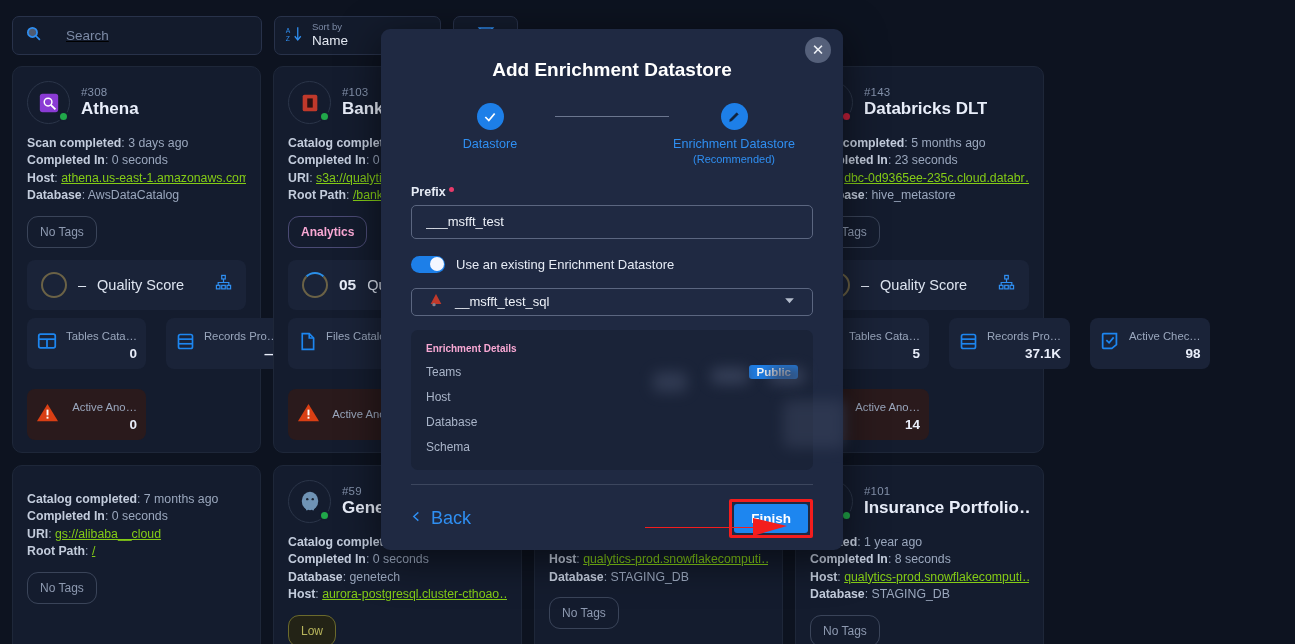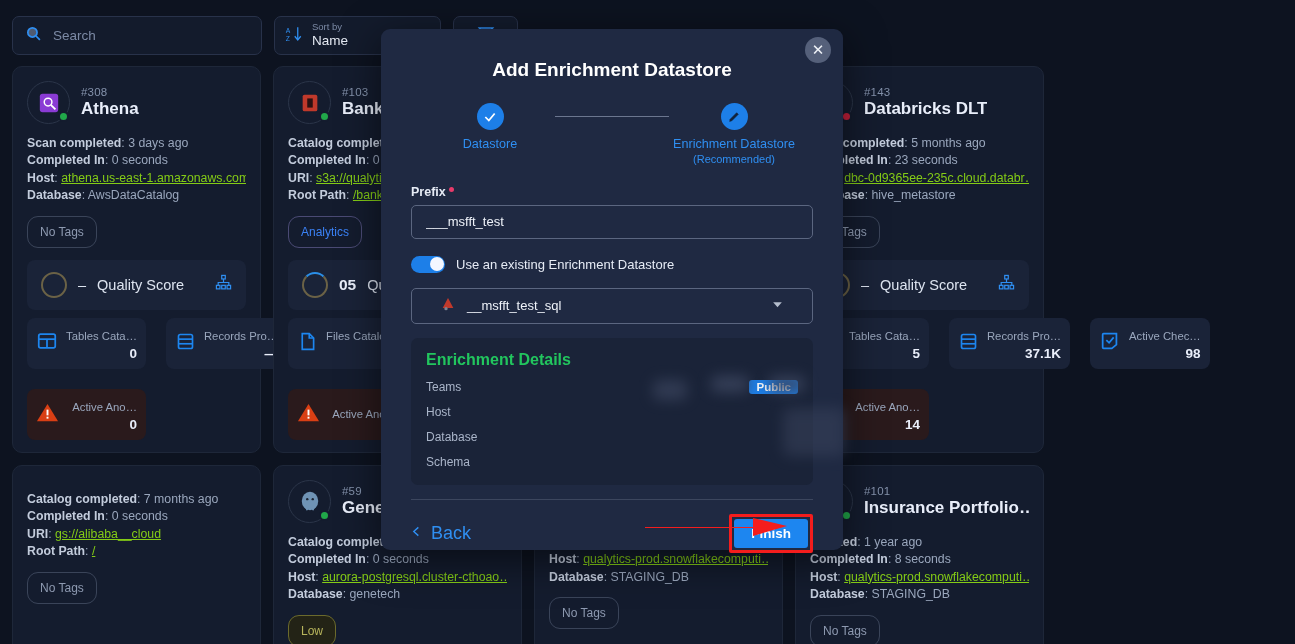--- a/index.html
+++ b/index.html
@@ -8,21 +8,21 @@
     background: #0d1320;
     font-family: "Liberation Sans", sans-serif;
     overflow: hidden;
   }
   #root { position: relative; width: 1295px; height: 644px; background: #0d1320; }
 
   
   .toolbar { position: absolute; top: 16px; left: 12px; right: 12px; height: 40px; display: flex; gap: 12px; }
   .search-box {
     width: 250px; height: 39px; border: 1px solid #28324a; border-radius: 7px;
-    background: #131b2c; display: flex; align-items: center; padding: 0 12px; gap: 11px;
+    background: #131b2c; display: flex; align-items: center; padding: 0 12px; gap: 24px; text-decoration: underline;
   }
   .search-ph { color: #7c8aa5; font-size: 13.5px; }
   .sortby {
     width: 167px; height: 39px; border: 1px solid #28324a; border-radius: 7px;
     background: #131b2c; display: flex; align-items: center; padding: 0 10px; gap: 9px;
   }
   .sortby-labels { display: flex; flex-direction: column; justify-content: center; line-height: 1.15; }
   .sortby-small { font-size: 9.5px; color: #7c8aa5; }
   .sortby-val { font-size: 13.5px; color: #e4e9f2; }
   .filter-btn {
@@ -49,21 +49,21 @@
   .card-id { font-size: 11.5px; color: #8492ab; letter-spacing: .2px; }
   .card-title { font-size: 17px; font-weight: bold; color: #e9eefa; line-height: 1.25; white-space: nowrap; overflow: hidden; }
   .meta { margin-top: 11px; line-height: 1.42; }
   .meta-row { font-size: 12.3px; color: #9aa7bd; white-space: nowrap; overflow: hidden; }
   .meta-row b { color: #c3ccdc; font-weight: bold; }
   .meta-link { color: #84cc16; text-decoration: underline; }
   .tag {
     display: inline-block; margin-top: 11px; padding: 8px 12px; border-radius: 11px;
     font-size: 12px; border: 1px solid #3a4459; color: #8e9ab1;
   }
-  .tag.analytics { border-color: #4a4a74; color: #3b82f6; }
+  .tag.analytics { border-color: #4a4a74; color: #f9a8d4; font-weight: bold; }
   .tag.low { border-color: #6b6a2c; color: #b8b55c; background: #232316; }
   .qs-bar {
     margin-top: 12px; background: #1a2338; border-radius: 8px; height: 50px;
     display: flex; align-items: center; padding: 0 14px; gap: 11px;
   }
   .qs-ring { width: 26px; height: 26px; border-radius: 50%; border: 2px solid #6b6246; flex: 0 0 26px; }
   .qs-ring.partial { border-color: #6b6246; border-top-color: #2b8fe8; }
   .qs-num { font-size: 15.5px; font-weight: bold; color: #e9eefa; }
   .qs-label { font-size: 14.5px; color: #dde4f0; }
   .qs-spacer { flex: 1; }
@@ -105,26 +105,26 @@
   .text-input {
     margin-top: 6px; width: 100%; height: 34px; background: transparent;
     border: 1px solid #5b6680; border-radius: 5px; color: #eef2f9; font-size: 13px;
     padding: 0 14px; font-family: "Liberation Sans", sans-serif;
   }
   .toggle-row { display: flex; align-items: center; gap: 11px; margin-top: 17px; }
   .toggle { width: 34px; height: 17px; border-radius: 9px; background: #1d7fe8; position: relative; flex: 0 0 34px; }
   .toggle .knob { position: absolute; right: 1.5px; top: 1.5px; width: 14px; height: 14px; border-radius: 50%; background: #f3f7ff; }
   .toggle-label { font-size: 13px; color: #e6ebf5; }
   .select-box {
-    margin-top: 15px; width: 100%; height: 36px; border: 1px solid #5b6680; border-radius: 5px;
-    display: flex; align-items: center; padding: 0 28px; gap: 11px;
+    margin-top: 15px; width: 100%; height: 28px; border: 1px solid #5b6680; border-radius: 5px;
+    display: flex; align-items: center; padding: 0 16px; gap: 11px;
   }
   .select-val { font-size: 13px; color: #eef2f9; flex: 1; }
   .details-panel { margin-top: 14px; background: #1a2338; border-radius: 7px; padding: 13px 15px 16px 15px; position: relative; }
-  .details-title { font-size: 16px; font-weight: bold; color: #22c55e; }
+  .details-title { font-size: 10px; font-weight: bold; color: #f9a8d4; }
   .detail-row { margin-top: 11px; font-size: 12px; color: #aab5c9; display: flex; align-items: center; gap: 32px; }
   .detail-row .dname { flex: 0 0 auto; }
   .badge-public {
     margin-left: auto; background: #1d7fe8; color: #fff; font-size: 11.5px; font-weight: bold;
     padding: 1px 7px; border-radius: 3px;
   }
   .blur-blob { position: absolute; border-radius: 6px; background: #39435c; filter: blur(7px); opacity: .75; }
   .modal-divider { margin: 14px 30px 0 30px; height: 1px; background: #3c465e; }
   .modal-footer { display: flex; align-items: center; padding: 14px 30px 0 30px; }
   .back-btn { display: flex; align-items: center; gap: 9px; color: #2f8ff2; font-size: 18px; background: none; border: none; cursor: pointer; font-family: "Liberation Sans", sans-serif; }
@@ -527,22 +527,22 @@
         <div class="status-dot" style="background:#21a84a"></div>
       </div>
       <div style="min-width:0">
         <div class="card-id">#59</div>
         <div class="card-title">Genet</div>
       </div>
     </div>
     <div class="meta">
           <div class="meta-row"><b>Catalog complete</b><span>: </span><span></span></div>
           <div class="meta-row"><b>Completed In</b><span>: </span><span>0 seconds</span></div>
+          <div class="meta-row"><b>Database</b><span>: </span><span>genetech</span></div>
           <div class="meta-row"><b>Host</b><span>: </span><span class="meta-link">aurora-postgresql.cluster-cthoao…</span></div>
-          <div class="meta-row"><b>Database</b><span>: </span><span>genetech</span></div>
         </div>
     <span class="tag low">Low</span>
     
     </div>
       <div class="card">
     <div class="card-head">
       <div class="avatar-wrap">
         <div class="avatar">
               <svg width="24" height="24" viewBox="0 0 24 24" stroke="#29b5e8" stroke-width="1.7" fill="none">
                 <line x1="12" y1="2" x2="12" y2="22"></line>

